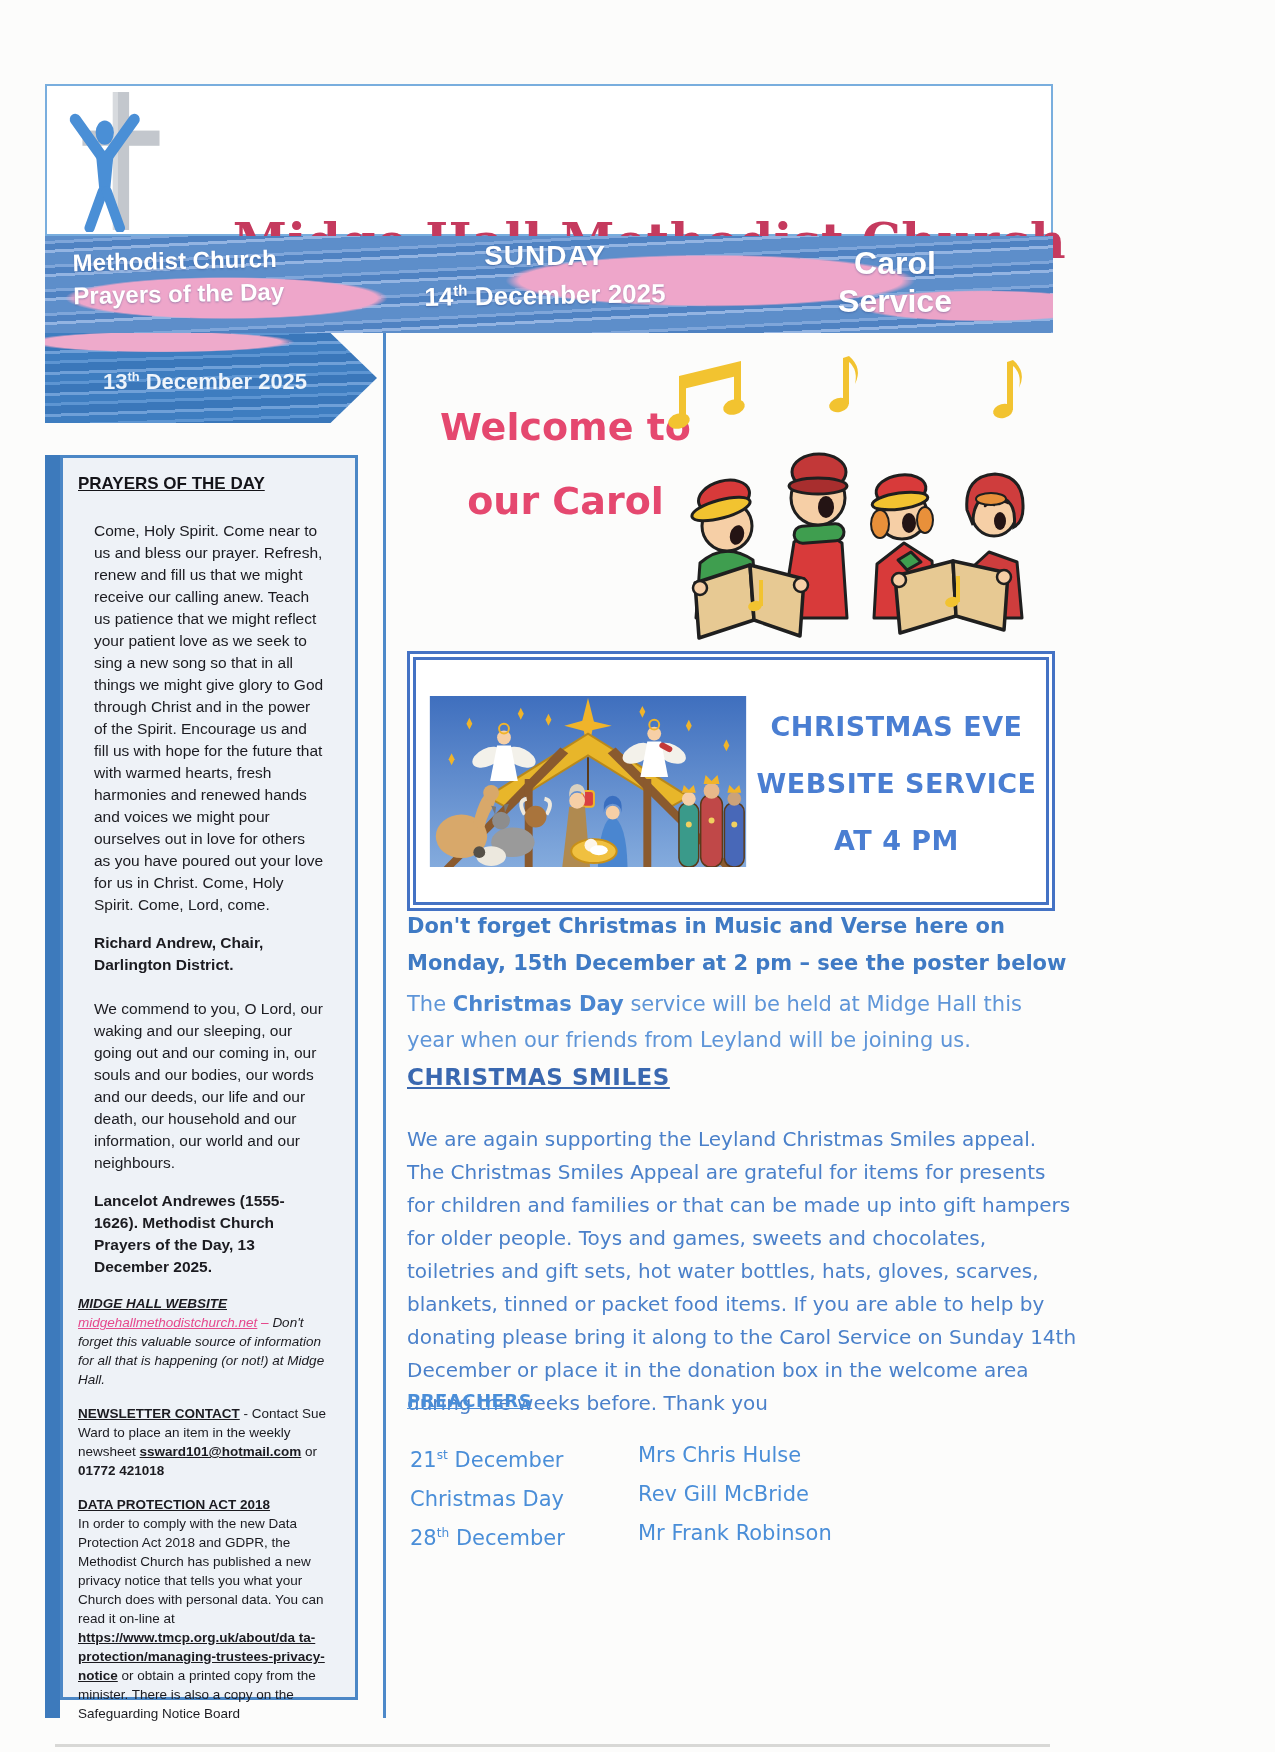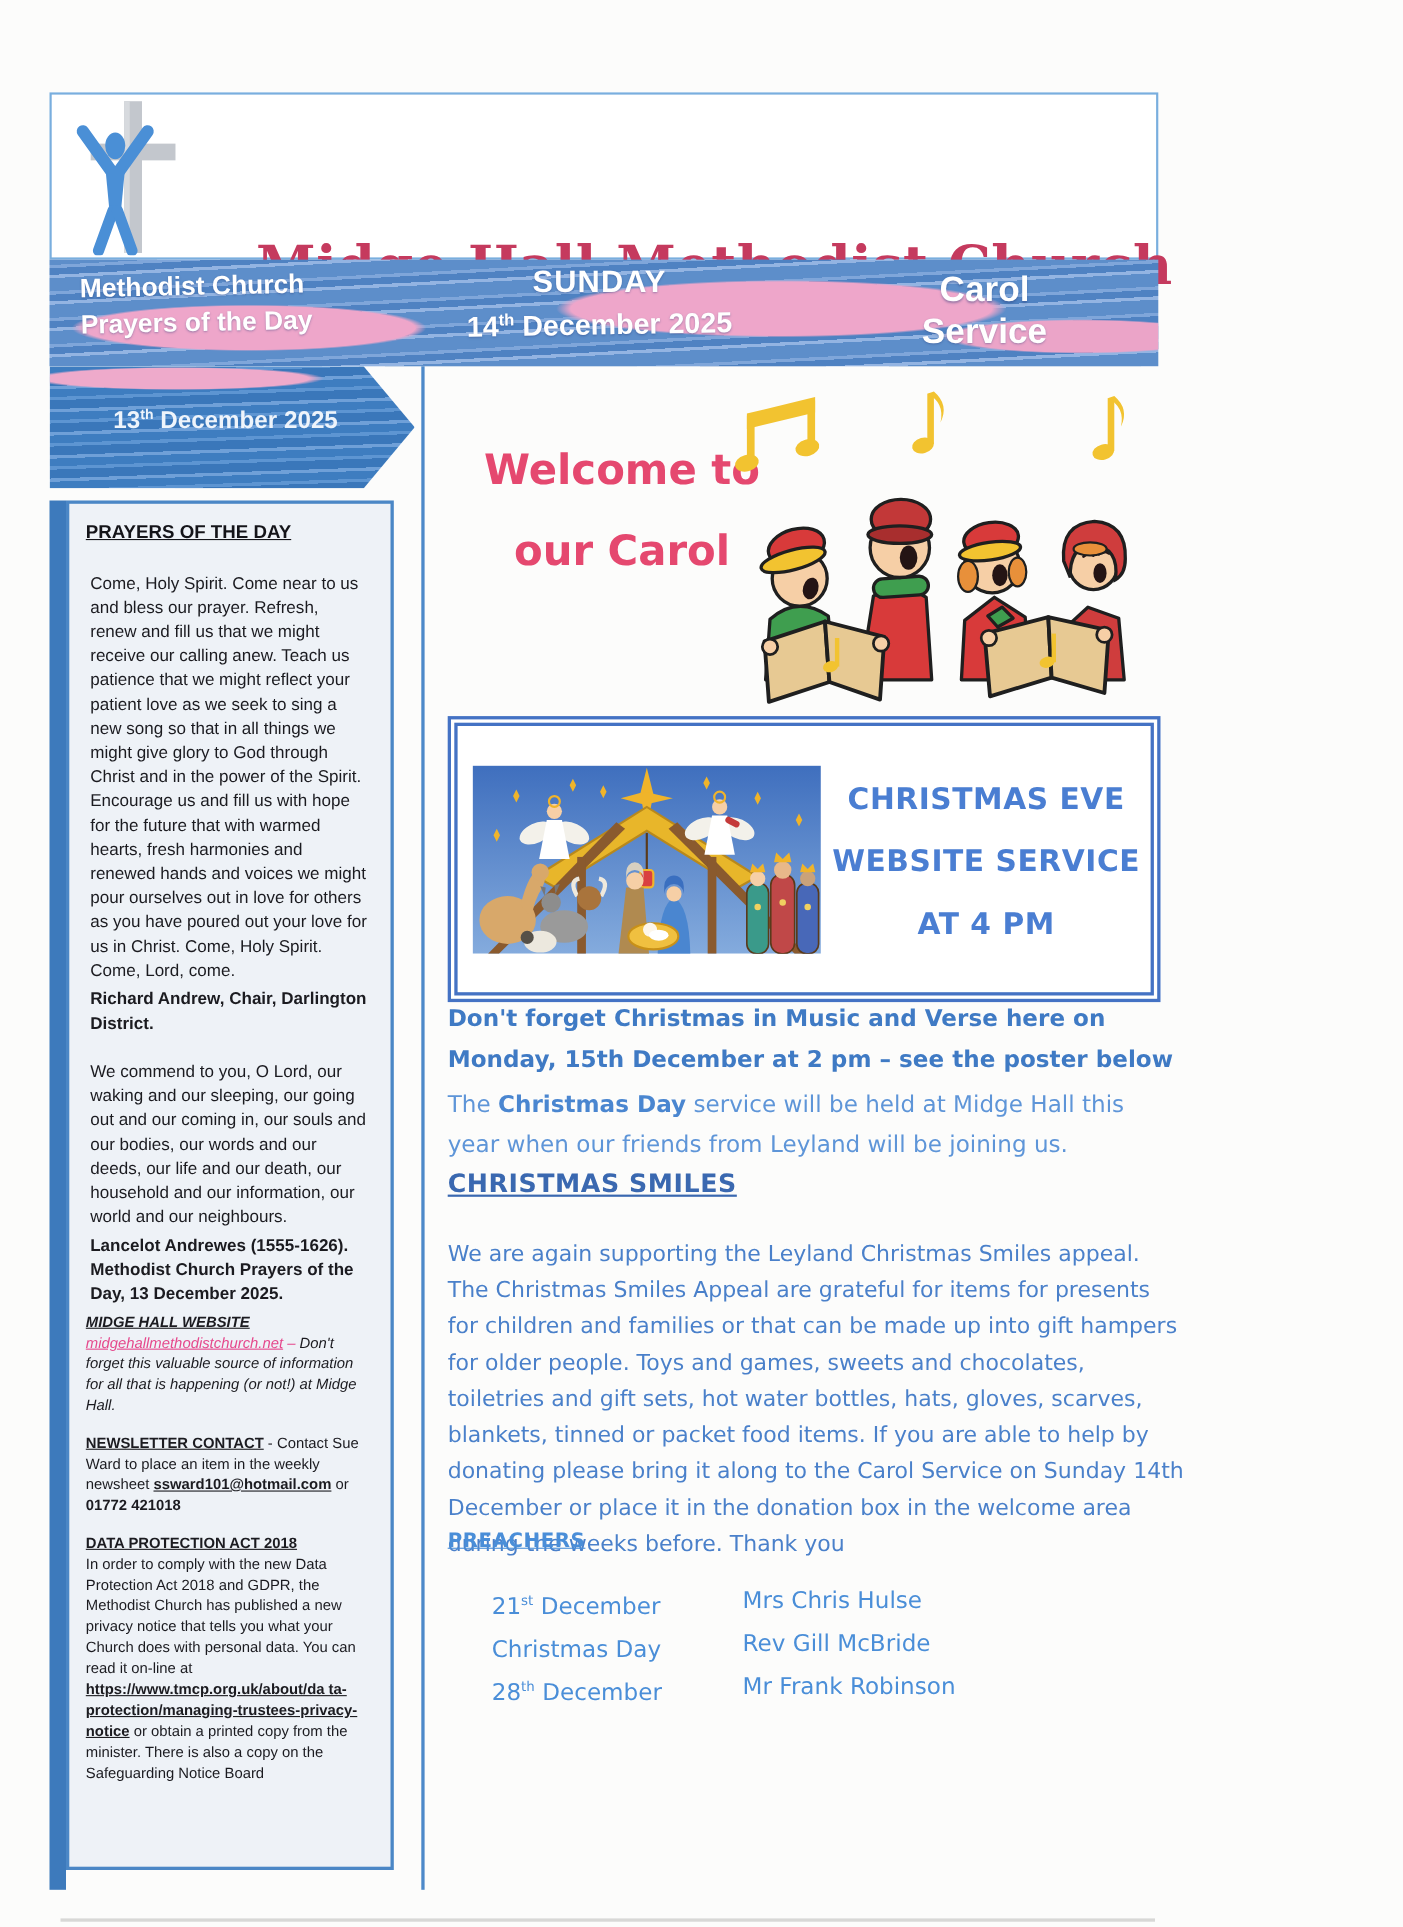--- a/index.html
+++ b/index.html
@@ -28,33 +28,33 @@
            line-height:33px;transform:rotate(-1.2deg);text-shadow:0 1px 2px rgba(40,60,120,.4);}
   .bn-center{position:absolute;left:290px;top:4px;width:420px;text-align:center;color:#fff;
            font-weight:bold;text-shadow:0 1px 2px rgba(40,60,120,.4);}
   .bn-day{font-size:28px;letter-spacing:1px;}
   .bn-date{font-size:26px;margin-top:8px;transform:rotate(-1deg);}
   .bn-right{position:absolute;left:760px;top:8px;width:180px;text-align:center;color:#fff;
            font-weight:bold;font-size:32px;line-height:38px;text-shadow:0 1px 2px rgba(40,60,120,.4);}
   sup{font-size:58%;vertical-align:super;}
 
   
-  .date-arrow{position:absolute;left:45px;top:333px;width:332px;height:111px;
+  .date-arrow{position:absolute;left:45px;top:333px;width:332px;height:90px;
     clip-path:polygon(0 0,86% 0,100% 50%,86% 100%,0 100%);
     background:
       radial-gradient(ellipse 230px 18px at 35% 10%, #eeaacb 52%, rgba(238,170,203,0) 58%),
       repeating-linear-gradient(178deg, #3e7dc0 0 7px, #5d95d2 7px 10px, #3a77ba 10px 18px, #6fa0d8 18px 21px);}
   .date-arrow .txt{position:absolute;left:58px;top:36px;color:#eef4fb;font-weight:bold;font-size:22px;}
 
   
   .sb-band{position:absolute;left:45px;top:455px;width:15px;height:1263px;background:#3d7abc;}
   .sb-box{position:absolute;left:60px;top:455px;width:298px;height:1245px;box-sizing:border-box;
           border:3px solid #4b87c6;background:#eef2f7;padding:16px 15px;color:#1b1b20;}
   .sb-h1{font-weight:bold;text-decoration:underline;font-size:17px;margin:0 0 26px 0;color:#141419;}
-  .sb-p{margin:4px;font-size:15.5px;line-height:22px;}
+  .sb-p{margin:16px;font-size:15.5px;line-height:22px;}
   .sb-b{font-weight:bold;}
   .gap{margin-top:22px;}
   .sb-sec{font-size:13.5px;line-height:19px;font-style:italic;}
   .sb-sec2{margin-top:15px;font-size:13.5px;line-height:19px;}
   .sb-h2{font-weight:bold;text-decoration:underline;}
   .sb-link{color:#e5488c;text-decoration:underline;cursor:pointer;}
   .sb-dash{color:#e5488c;}
   .sb-strong-link{color:#1b1b20;font-weight:bold;text-decoration:underline;cursor:pointer;word-break:break-word;}
 
   
@@ -77,21 +77,21 @@
            color:#5e95d8;}
   .notice2 b{color:#4a86d0;}
   .smiles-h{position:absolute;left:407px;top:1064px;font-size:23px;font-weight:bold;
            color:#3a68b0;text-decoration:underline;letter-spacing:.5px;}
   .smiles-p{position:absolute;left:407px;top:1104px;width:670px;font-size:20px;line-height:33px;
            color:#4a80ca;margin-top:19px;}
   .preach-h{position:absolute;left:407px;top:1390px;font-size:18px;font-weight:600;
            color:#4a8ed8;text-decoration:underline;letter-spacing:.5px;}
   .preach-list{position:absolute;left:410px;top:1438px;width:560px;font-size:21px;line-height:34px;
            color:#4a8ed8;}
-  .pr-row{display:flex;margin-left:37px;}
+  .pr-row{display:flex;}
   .pr-date{width:228px;}
   .pr-name{flex:1;}
 
   .scan-bottom{position:absolute;left:55px;top:1744px;width:995px;height:3px;background:#d8d8d6;}
 </style>
 </head>
 <body>
 
 <div class="page">
 

